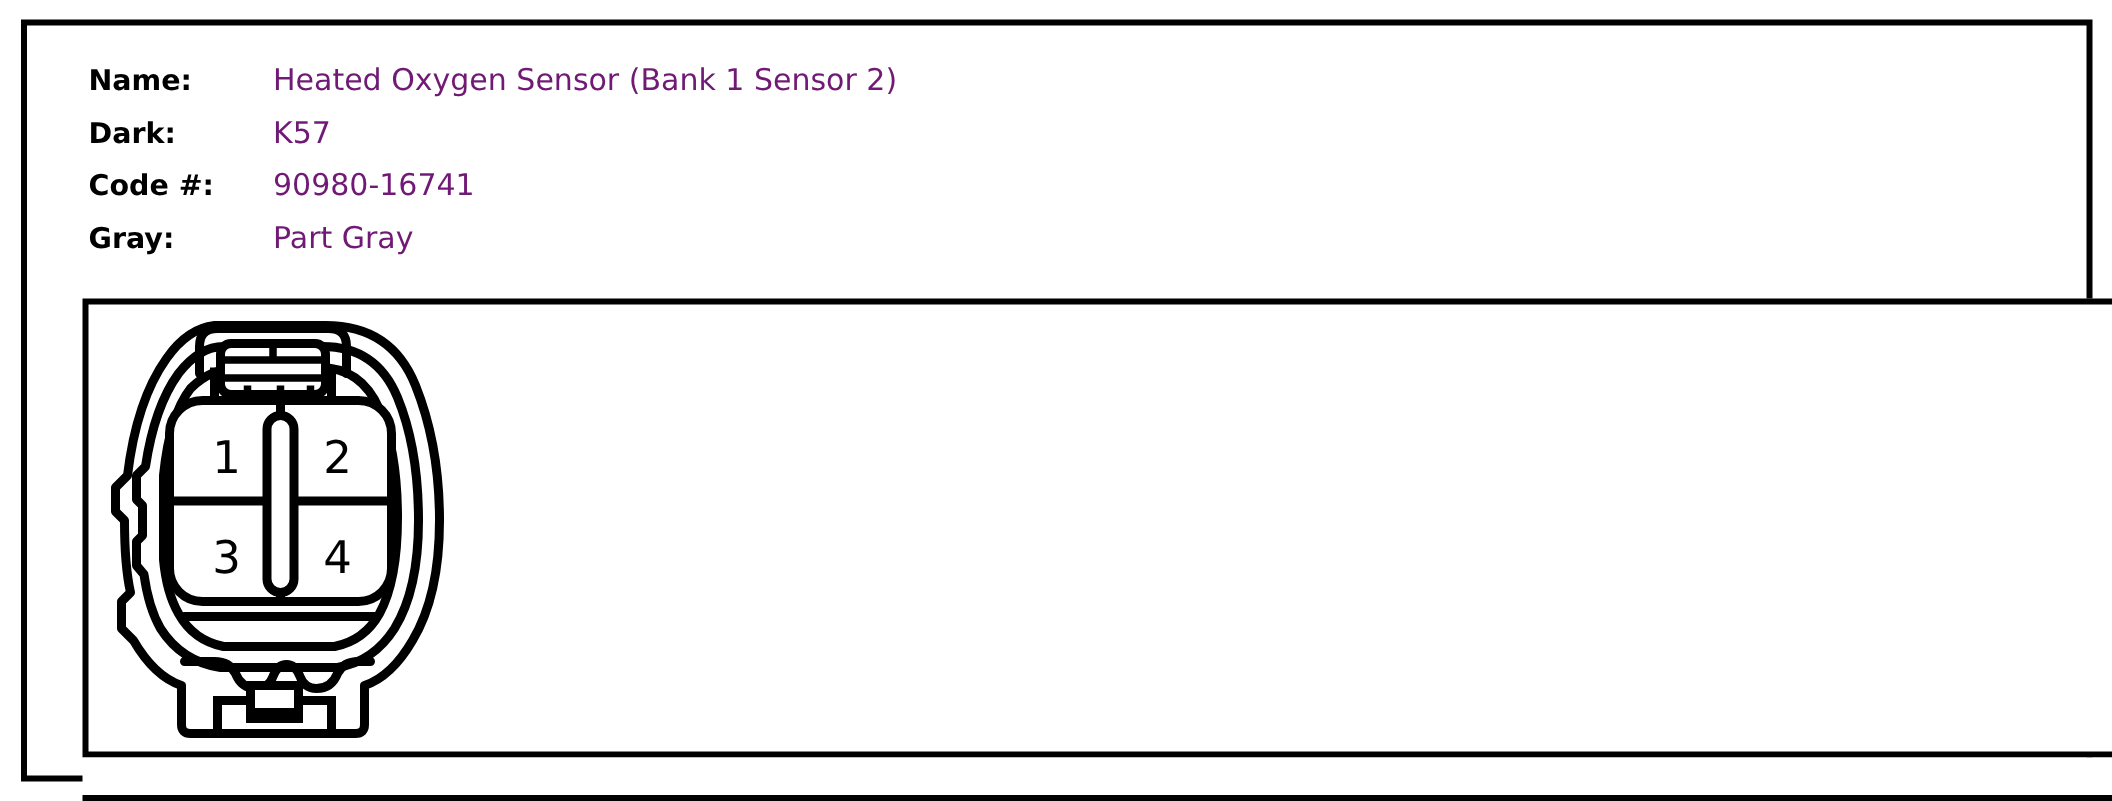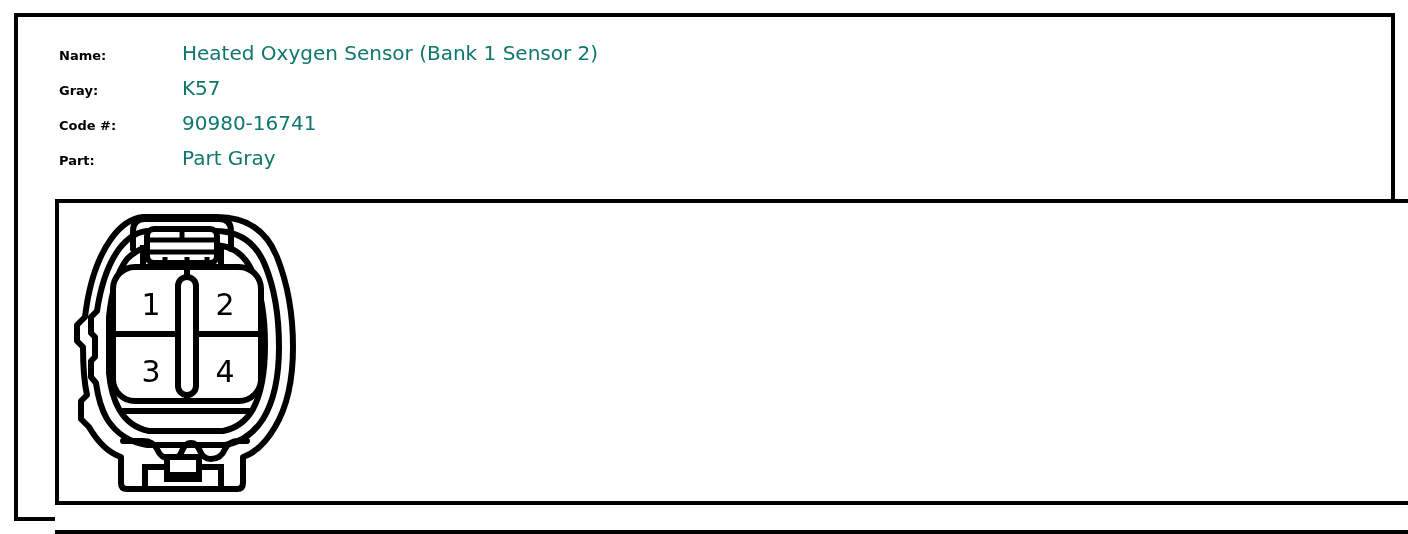--- a/index.html
+++ b/index.html
@@ -39,29 +39,29 @@
   }
   .spec-row {
     display: flex;
     align-items: baseline;
     height: 35px;
   }
   .spec-label {
     width: 123px;
     flex: 0 0 123px;
     font-weight: bold;
-    font-size: 13px;
+    font-size: 19px;
     color: #000000;
     letter-spacing: 0px;
     white-space: nowrap;
   }
   .spec-value {
     font-weight: normal;
     font-size: 20px;
-    color: #0f766e;
+    color: #701a75;
     white-space: nowrap;
   }
 
   
   #diagram-panel {
     position: absolute;
     left: 37px;
     top: 182px;
     width: 1358px;
     height: 306px;
@@ -115,31 +115,31 @@
   <div id="outer-frame">
 
     <div id="spec-list">
 
       <div class="spec-row">
         <span class="spec-label">Name:</span>
         <span class="spec-value">Heated Oxygen Sensor (Bank 1 Sensor 2)</span>
       </div>
 
       <div class="spec-row">
-        <span class="spec-label">Gray:</span>
+        <span class="spec-label">Dark:</span>
         <span class="spec-value">K57</span>
       </div>
 
       <div class="spec-row">
         <span class="spec-label">Code #:</span>
         <span class="spec-value">90980-16741</span>
       </div>
 
       <div class="spec-row">
-        <span class="spec-label">Part:</span>
+        <span class="spec-label">Gray:</span>
         <span class="spec-value">Part Gray</span>
       </div>
 
     </div>
 
     <div id="diagram-panel">
 
       <div id="connector-wrap">
         <svg id="connector-svg" width="240" height="292" viewBox="0 0 240 292" xmlns="http://www.w3.org/2000/svg">
 

